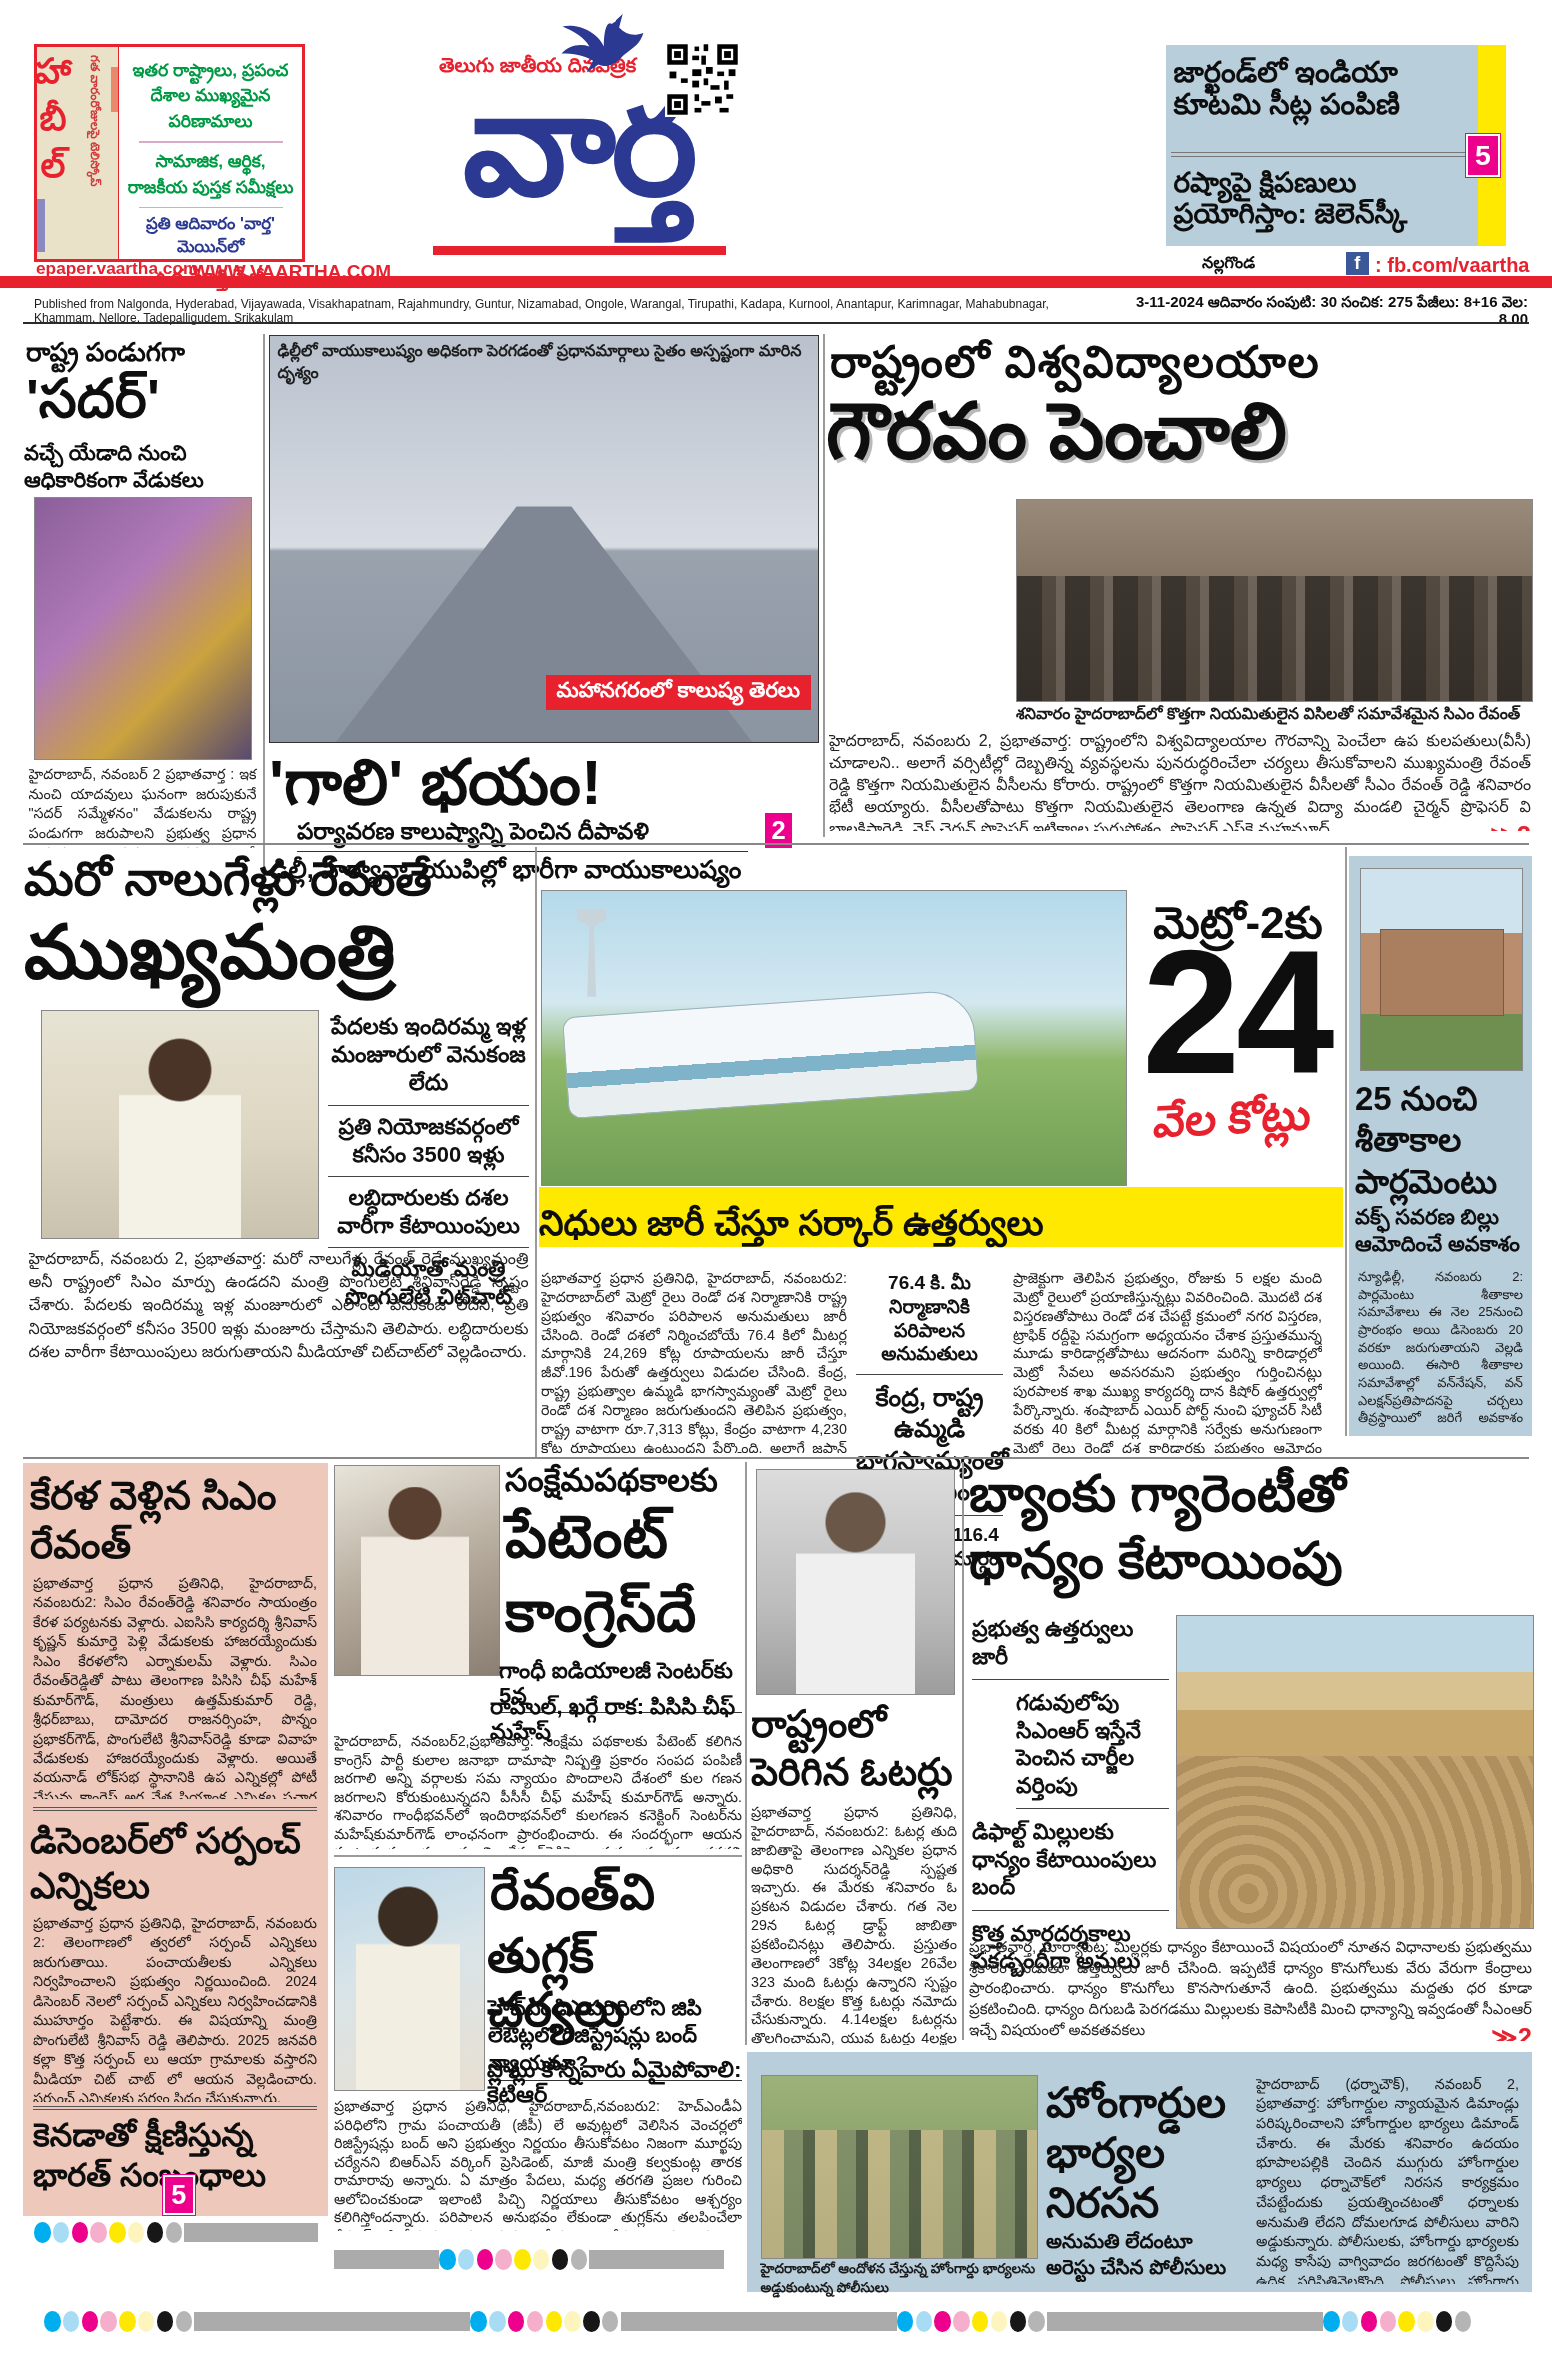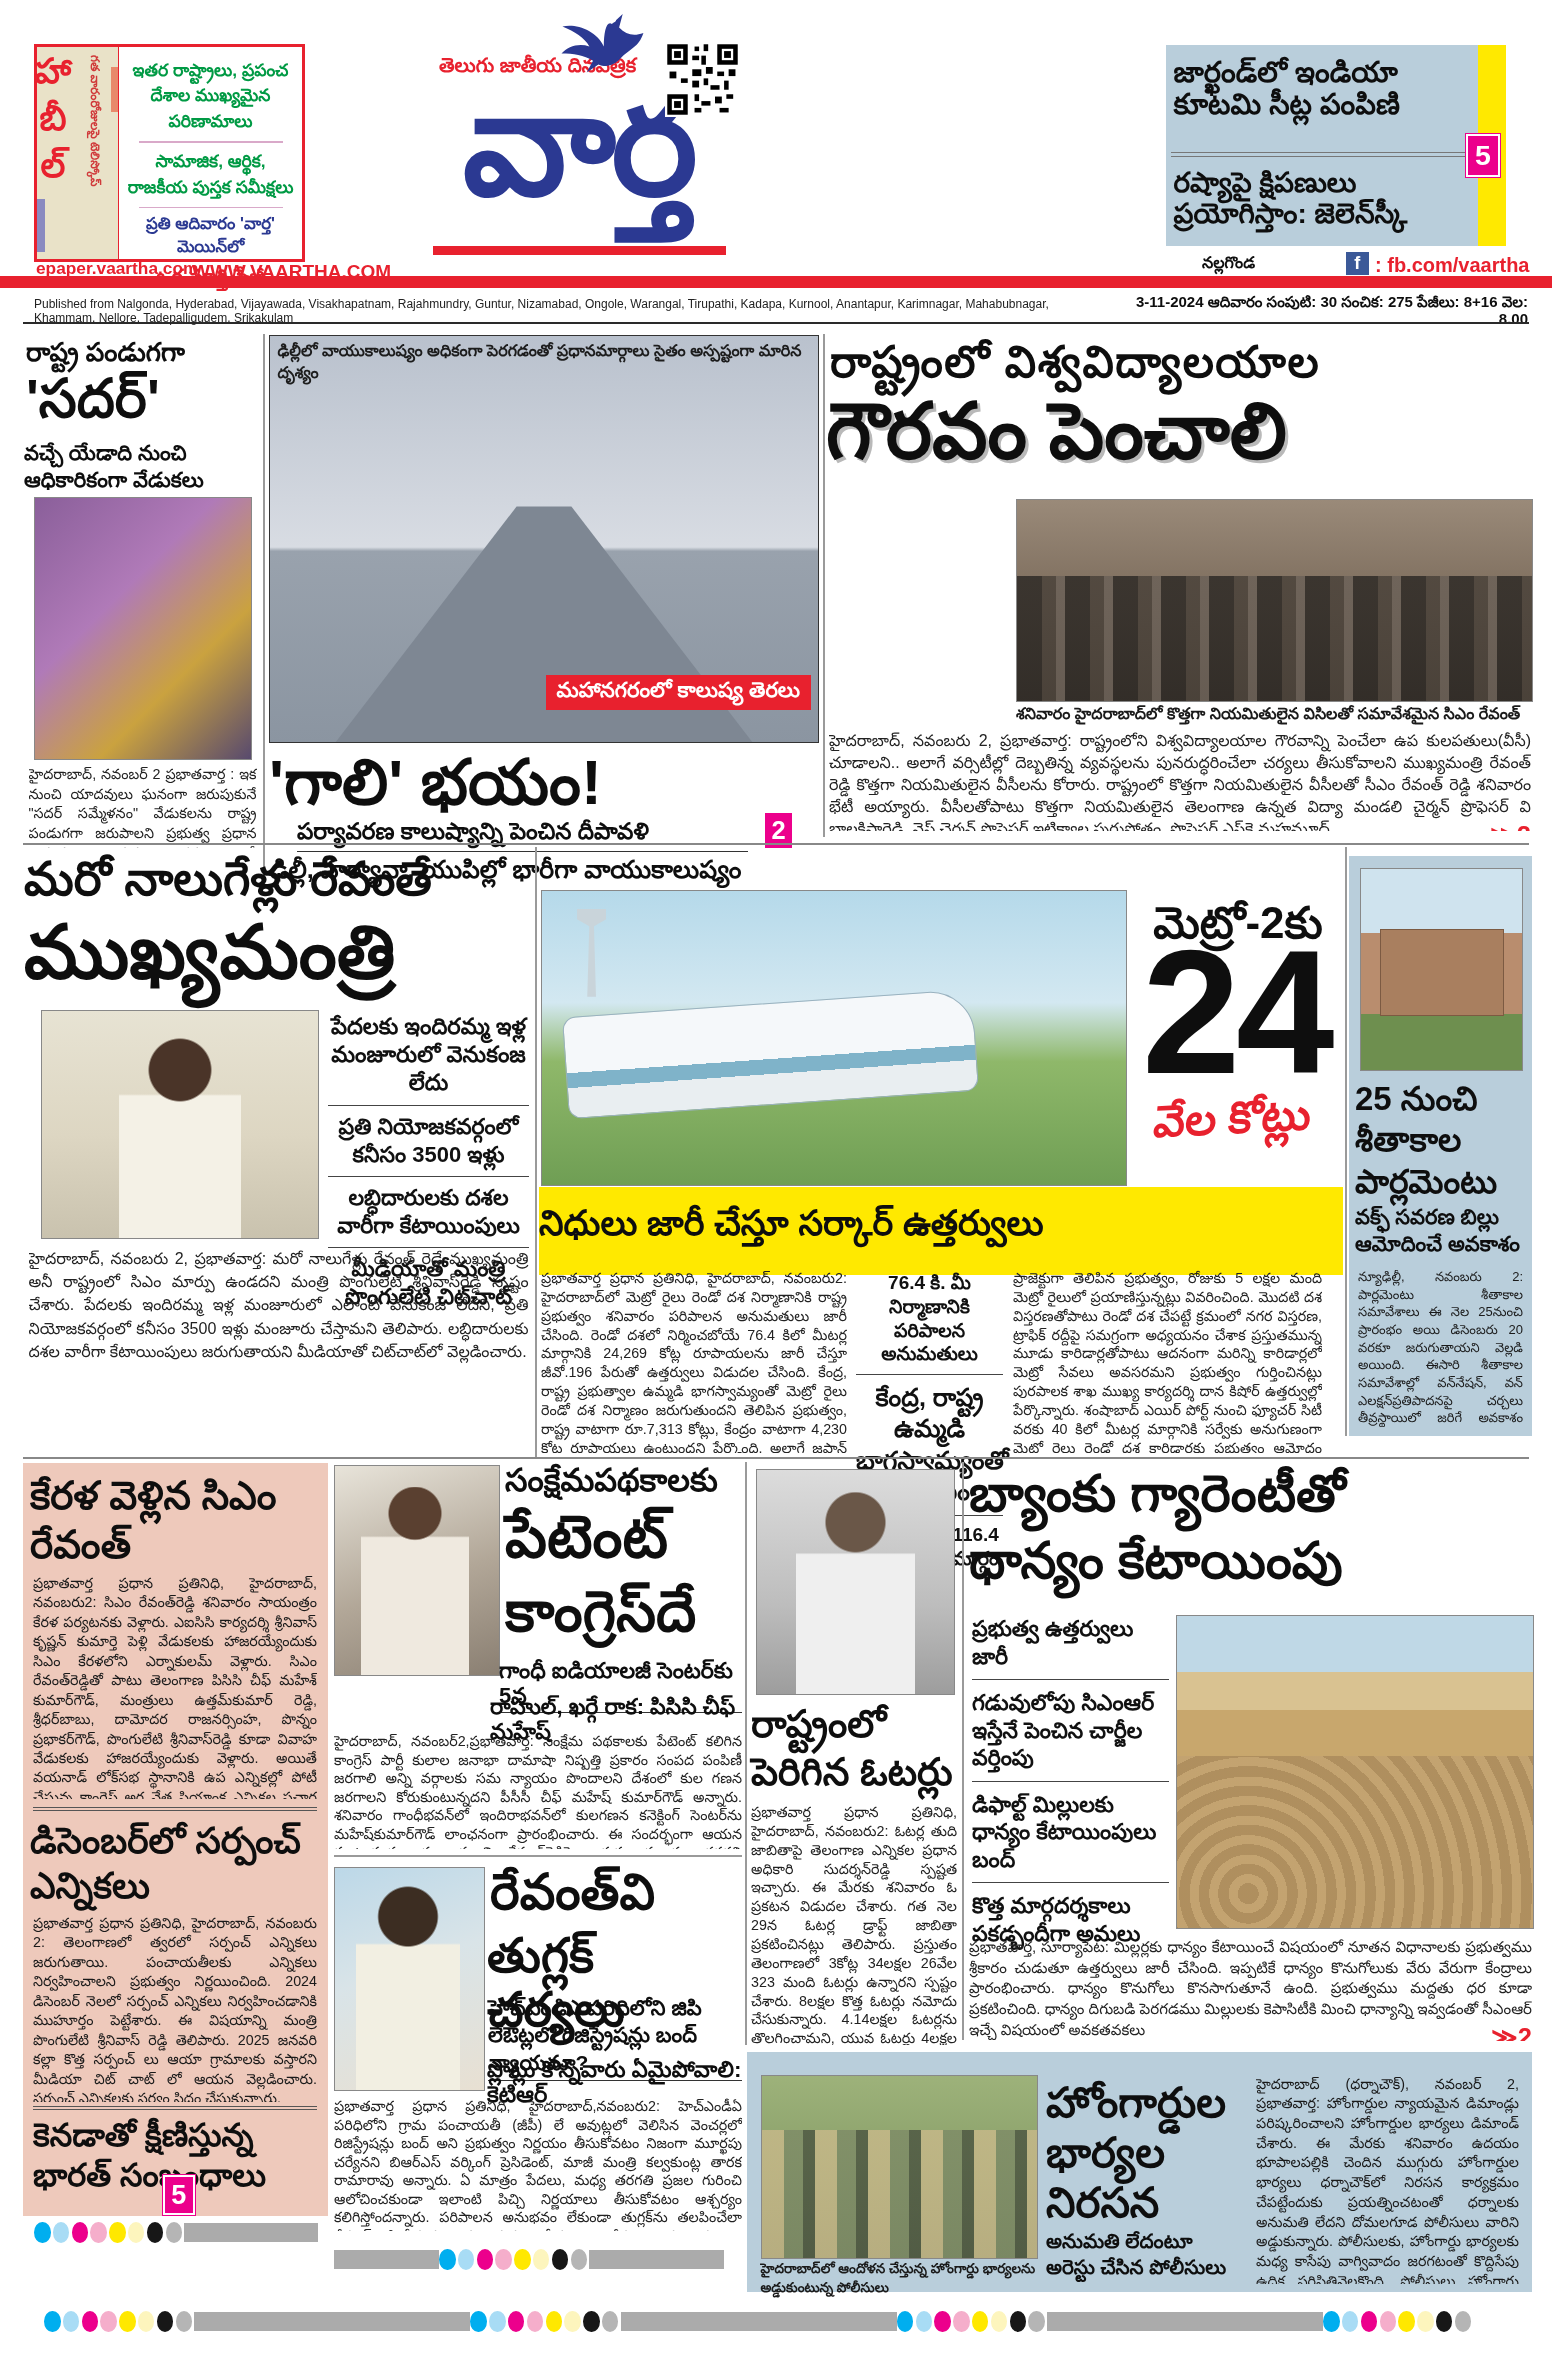--- a/index.html
+++ b/index.html
@@ -171,21 +171,21 @@
 
   <div class="hrg" style="left:535px;top:847px;width:1.5px;height:610px;"></div>
 
   <div class="ph" style="left:541px;top:890px;width:584px;height:294px;background:linear-gradient(180deg,#b5d9ea 0%,#d3e8f1 38%,#8fb86a 58%,#6f9e54 100%);">
     <div class="abs" style="left:4%;top:38%;width:70%;height:34%;background:linear-gradient(180deg,#f5f8fa 0 55%,#7fb3c9 55% 70%,#e9eef1 70% 100%);border-radius:13.5px 45px 13.5px 13.5px;transform:rotate(-4deg);border:1.5px solid #9ab2bf;"></div>
     <div class="abs" style="left:6%;top:6%;width:5%;height:30%;background:#c9d4da;clip-path:polygon(35% 100%,65% 100%,58% 20%,100% 12%,100% 0,0 0,0 12%,42% 20%);"></div>
   </div>
   <div class="abs hl" style="left:1133px;top:898px;width:210px;font-size:44px;text-align:center;">మెట్రో-2కు</div>
   <div class="abs hl" style="left:1127px;top:924px;width:218px;font-size:177px;text-align:center;line-height:1;letter-spacing:-4.5px;">24</div>
   <div class="abs red" style="left:1112px;top:1093px;width:240px;font-weight:800;font-size:44px;text-align:center;transform:skewX(-8deg) rotate(-3deg);">వేల కోట్లు</div>
-  <div class="abs" style="left:539px;top:1187px;width:804px;height:88px;background:#ffe900;">
+  <div class="abs" style="left:539px;top:1187px;width:804px;height:60px;background:#ffe900;">
     <div class="hl center" style="font-size:35px;line-height:72px;">నిధులు జారీ చేస్తూ సర్కార్ ఉత్తర్వులు</div>
   </div>
   <div class="abs body-txt just" style="left:541px;top:1269px;width:306px;height:184px;font-size:14.3px;line-height:1.32;overflow:hidden;"><span>ప్రభాతవార్త ప్రధాన ప్రతినిధి, హైదరాబాద్, నవంబరు2: హైదరాబాద్‌లో మెట్రో రైలు రెండో దశ నిర్మాణానికి రాష్ట్ర ప్రభుత్వం శనివారం పరిపాలన అనుమతులు జారీ చేసింది. రెండో దశలో నిర్మించబోయే 76.4 కిలో మీటర్ల మార్గానికి 24,269 కోట్ల రూపాయలను జారీ చేస్తూ జీవో.196 పేరుతో ఉత్తర్వులు విడుదల చేసింది. కేంద్ర, రాష్ట్ర ప్రభుత్వాల ఉమ్మడి భాగస్వామ్యంతో మెట్రో రైలు రెండో దశ నిర్మాణం జరుగుతుందని తెలిపిన ప్రభుత్వం, రాష్ట్ర వాటాగా రూ.7,313 కోట్లు, కేంద్రం వాటాగా 4,230 కోట్ల రూపాయలు ఉంటుందని పేర్కొంది. అలాగే జపాన్ ఇంటర్నేషనల్ కో ఆపరేషన్ ఏజెన్సీ, న్యూడెవలప్‌మెంట్ బ్యాంకు, ఏషియన్ డెవలప్ మెంట్ బ్యాంకుల నుంచి 48 శాతం వాటాగా రూ.11,693కోట్లు, పీపీపీ పద్ధతిలో మరో 1,033 కోట్ల రూపాయలు వెచ్చిస్తున్నట్లు ప్రభుత్వం ఉత్తర్వుల్లో వెల్లడించింది. మొదటి దశలో రూ.22 వేల కోట్లతో 69 కిలో మీటర్లు మెట్రో రైలు మార్గాన్ని నిర్మించామని, అది ప్రభుత్వ ప్రైవేటు భాగస్వామ్యంతో ప్రపంచంలో నిర్మించిన అతి పెద్ద</span></div>
   <div class="abs" style="left:856px;top:1271px;width:147px;">
     <div class="bullet" style="font-size:19px;padding-bottom:7.5px;border-bottom:1.5px solid #444;">76.4 కి. మీ నిర్మాణానికి పరిపాలన అనుమతులు</div>
     <div class="bullet" style="font-size:25px;padding:7.5px 0;border-bottom:1.5px solid #444;">కేంద్ర, రాష్ట్ర ఉమ్మడి భాగస్వామ్యంతో నిర్మాణం</div>
     <div class="bullet" style="font-size:19px;padding-top:7.5px;">రెండో దశలో 116.4 కి.మీ. మెట్రో మార్గం</div>
   </div>
   <div class="abs body-txt just" style="left:1013px;top:1269px;width:309px;height:184px;font-size:14.3px;line-height:1.32;overflow:hidden;">
     <span>ప్రాజెక్టుగా తెలిపిన ప్రభుత్వం, రోజుకు 5 లక్షల మంది మెట్రో రైలులో ప్రయాణిస్తున్నట్లు వివరించింది. మొదటి దశ విస్తరణతోపాటు రెండో దశ చేపట్టే క్రమంలో నగర విస్తరణ, ట్రాఫిక్ రద్దీపై సమగ్రంగా అధ్యయనం చేశాక ప్రస్తుతమున్న మూడు కారిడార్లతోపాటు ఆదనంగా మరిన్ని కారిడార్లలో మెట్రో సేవలు అవసరమని ప్రభుత్వం గుర్తించినట్లు పురపాలక శాఖ ముఖ్య కార్యదర్శి దాన కిషోర్ ఉత్తర్వుల్లో పేర్కొన్నారు. శంషాబాద్ ఎయిర్ పోర్ట్ నుంచి ఫ్యూచర్ సిటీ వరకు 40 కిలో మీటర్ల మార్గానికి సర్వేకు అనుగుణంగా మెట్రో రైలు రెండో దశ కారిడార్లకు ప్రభుత్వం ఆమోదం తెలిపిందని, రెండో దశలో మొత్తం 116.4 కిలోమీటర్లు మెట్రో రైలు మార్గాన్ని నిర్మించేందుకు ప్రతిపాదనలు సిద్ధం చేసినట్లు వివరించారు. అయితే అందులో మొదటగా పార్ట్ ఏ కింద 76.4 కిలోమీటర్ల మార్గానికి పరిపాలన అనుమతులు మంజూరు చేశామని, పార్ట్ బిలో నిర్మించనున్న శంషాబాద్ విమానాశ్రయం నుంచి ఫ్యూచర్ సిటీ వరకు 40 కిలో మీటర్ల మార్గానికి</span>
@@ -252,21 +252,21 @@
     <span>ప్రభాతవార్త ప్రధాన ప్రతినిధి, హైదరాబాద్, నవంబరు2: ఓటర్ల తుది జాబితాపై తెలంగాణ ఎన్నికల ప్రధాన అధికారి సుదర్శన్‌రెడ్డి స్పష్టత ఇచ్చారు. ఈ మేరకు శనివారం ఓ ప్రకటన విడుదల చేశారు. గత నెల 29న ఓటర్ల డ్రాఫ్ట్ జాబితా ప్రకటించినట్లు తెలిపారు. ప్రస్తుతం తెలంగాణలో 3కోట్ల 34లక్షల 26వేల 323 మంది ఓటర్లు ఉన్నారని స్పష్టం చేశారు. 8లక్షల కొత్త ఓటర్లు నమోదు చేసుకున్నారు. 4.14లక్షల ఓటర్లను తొలగించామని, యువ ఓటర్లు 4లక్షల 73వేల 838 మంది నమోదు చేసుకున్నారని వెల్లడించారు, మొత్తం తెలంగాణలో 551 పోలింగ్ కేంద్రాలు పెరిగాయని అన్నారు. రాష్ట్ర వ్యాప్తంగా 35,907 పోలింగ్ స్టేషన్లు ఉన్నాయని తెలిపారు. ఓటర్ జాబితాపై</span>
     
   </div>
 
   <div class="hrg" style="left:962px;top:1462px;width:1.5px;height:578px;"></div>
 
   <div class="abs hl center" style="left:969px;top:1465px;width:563px;font-size:51px;">బ్యాంకు గ్యారెంటీతో</div>
   <div class="abs hl center" style="left:969px;top:1532px;width:563px;font-size:51px;">ధాన్యం కేటాయింపు</div>
   <div class="abs" style="left:972px;top:1615px;width:197px;">
     <div class="bullet" style="font-size:22px;text-align:left;padding-bottom:9px;border-bottom:1.5px solid #444;">ప్రభుత్వ ఉత్తర్వులు జారీ</div>
-    <div class="bullet" style="font-size:22px;text-align:left;padding:9px 0;border-bottom:1.5px solid #444;">గడువులోపు సిఎంఆర్ ఇస్తేనే పెంచిన చార్జీల వర్తింపు</div>
+    <div class="bullet" style="font-size:22px;text-align:left;padding:9px 0;border-bottom:1.5px solid #444;margin-left:44px;">గడువులోపు సిఎంఆర్ ఇస్తేనే పెంచిన చార్జీల వర్తింపు</div>
     <div class="bullet" style="font-size:22px;text-align:left;padding:9px 0;border-bottom:1.5px solid #444;">డిఫాల్ట్ మిల్లులకు ధాన్యం కేటాయింపులు బంద్</div>
     <div class="bullet" style="font-size:22px;text-align:left;padding-top:9px;">కొత్త మార్గదర్శకాలు పకడ్బందీగా అమలు</div>
   </div>
   <div class="ph" style="left:1176px;top:1615px;width:356px;height:312px;background:linear-gradient(180deg,#bfd8e6 0% 18%,#d9c291 18% 30%,#c8a76d 30% 100%);">
     <div class="abs" style="left:0;bottom:0;width:100%;height:55%;background:repeating-radial-gradient(circle at 20% 80%, #a9895b 0 10.5px, #c2a271 10.5px 19.5px);opacity:.8;"></div>
   </div>
   <div class="abs body-txt just" style="left:969px;top:1937px;width:563px;height:104px;font-size:15px;line-height:1.38;overflow:hidden;">
     <span>ప్రభాతవార్త, సూర్యాపేట: మిల్లర్లకు ధాన్యం కేటాయించే విషయంలో నూతన విధానాలకు ప్రభుత్వము శ్రీకారం చుడుతూ ఉత్తర్వులు జారీ చేసింది. ఇప్పటికే ధాన్యం కొనుగోలుకు వేరు వేరుగా కేంద్రాలు ప్రారంభించారు. ధాన్యం కొనుగోలు కొనసాగుతూనే ఉంది. ప్రభుత్వము మద్దతు ధర కూడా ప్రకటించింది. ధాన్యం దిగుబడి పెరగడము మిల్లులకు కెపాసిటీకి మించి ధాన్యాన్ని ఇవ్వడంతో సీఎంఆర్ ఇచ్చే విషయంలో అవకతవకలు</span>
     <span class="more" style="font-size:25.5px;float:right;">≫2</span>
   </div>

